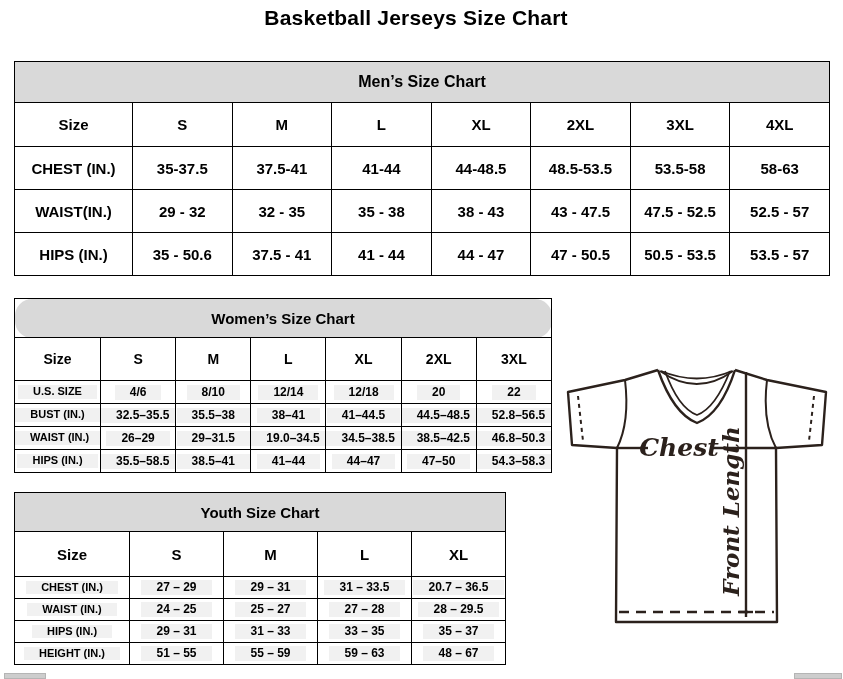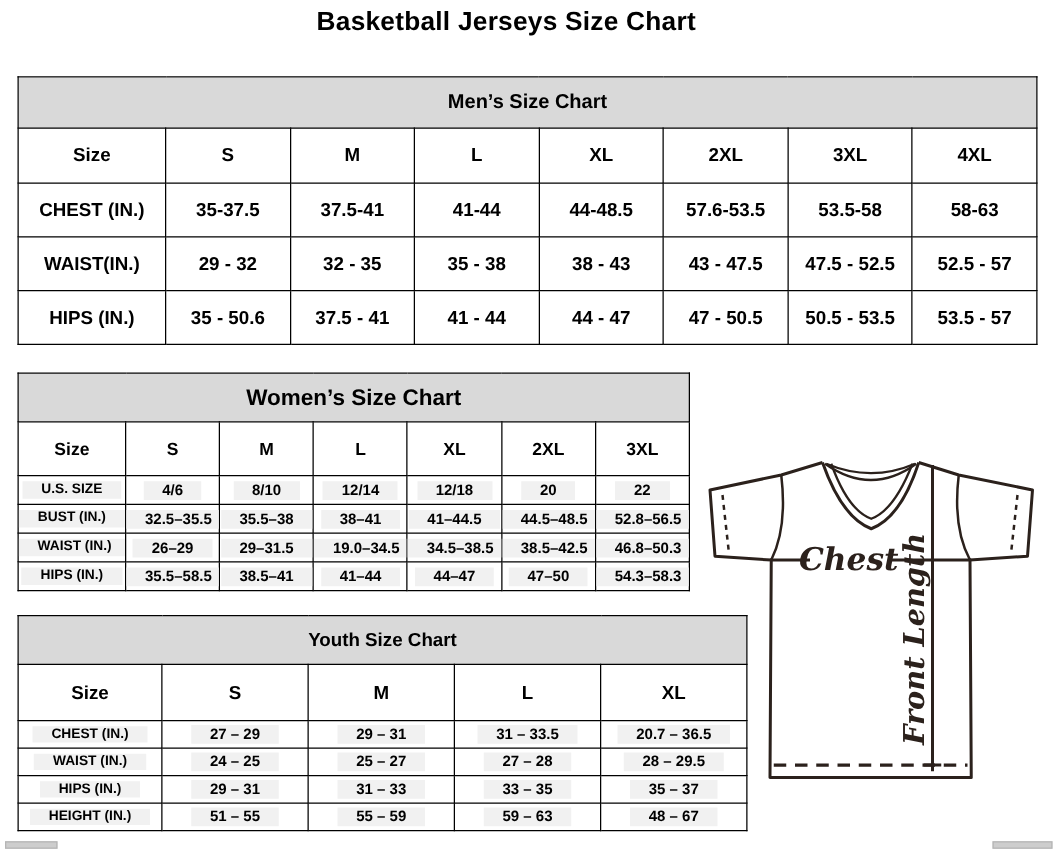--- a/index.html
+++ b/index.html
@@ -1,40 +1,40 @@
 <!DOCTYPE html>
 <html><head>
 <meta charset="utf-8">
 <style>
   html,body{margin:0;padding:0;}
   body{width:843px;height:679px;overflow:hidden;background:#fff;
        font-family:"Liberation Sans",sans-serif;}
   .page{position:relative;width:843px;height:679px;background:#fff;}
 
   .page-title{position:absolute;top:6px;left:0;width:810px;text-align:center;
-    font-size:21px;font-weight:bold;color:#000;letter-spacing:0.2px;}
+    font-size:21px;font-weight:bold;color:#000;letter-spacing:0.2px;padding-left:11px;}
 
   table.tbl{position:absolute;border-collapse:collapse;table-layout:fixed;background:#fff;
     border:1px solid #000;}
   table.tbl td{border:1px solid #000;text-align:center;vertical-align:middle;
     font-weight:bold;color:#000;padding:0;overflow:hidden;white-space:nowrap;}
   td.section-title{background:#d9d9d9;margin-left:16px;}
 
   #mens{left:14px;top:61px;width:816px;}
   #mens td.section-title{height:40px;font-size:16px;}
   #mens td.col-head{height:43px;font-size:15px;}
   #mens tr.data-row td{height:42px;font-size:15px;}
 
   #womens{left:14px;top:298px;width:538px;}
-  #womens td.section-title{height:38px;font-size:18px;}
+  #womens td.section-title{height:38px;font-size:15px;border-radius:17px;}
   #womens td.col-head{height:42px;font-size:14px;}
   #womens tr.data-row td{height:22px;font-size:12px;}
   #womens tr.data-row td.row-label{font-size:11px;}
 
-  #youth{left:14px;top:492px;width:584px;}
+  #youth{left:14px;top:492px;width:492px;}
   #youth td.section-title{height:38px;font-size:15px;}
   #youth td.col-head{height:44px;font-size:15px;}
   #youth tr.data-row td{height:21px;font-size:12px;}
   #youth tr.data-row td.row-label{font-size:11px;}
 
   .hl{background:#f1f1f1;padding:0 15px;display:inline-block;line-height:1.25;}
 
   .jersey-wrap{position:absolute;left:560px;top:362px;width:272px;height:264px;}
   .jersey-wrap svg{display:block;}
   .scroll-frag{position:absolute;height:6px;background:#cdcdcd;border:1px solid #b5b5b5;
@@ -73,21 +73,21 @@
           <td class="col-head"><span>2XL</span></td>
           <td class="col-head"><span>3XL</span></td>
           <td class="col-head"><span>4XL</span></td>
         </tr>
         <tr class="data-row">
           <td class="row-label"><span>CHEST (IN.)</span></td>
           <td class="val"><span>35-37.5</span></td>
           <td class="val"><span>37.5-41</span></td>
           <td class="val"><span>41-44</span></td>
           <td class="val"><span>44-48.5</span></td>
-          <td class="val"><span>57.6-53.5</span></td>
+          <td class="val"><span>48.5-53.5</span></td>
           <td class="val"><span>53.5-58</span></td>
           <td class="val"><span>58-63</span></td>
         </tr>
         <tr class="data-row">
           <td class="row-label"><span>WAIST(IN.)</span></td>
           <td class="val"><span>29 - 32</span></td>
           <td class="val"><span>32 - 35</span></td>
           <td class="val"><span>35 - 38</span></td>
           <td class="val"><span>38 - 43</span></td>
           <td class="val"><span>43 - 47.5</span></td>

